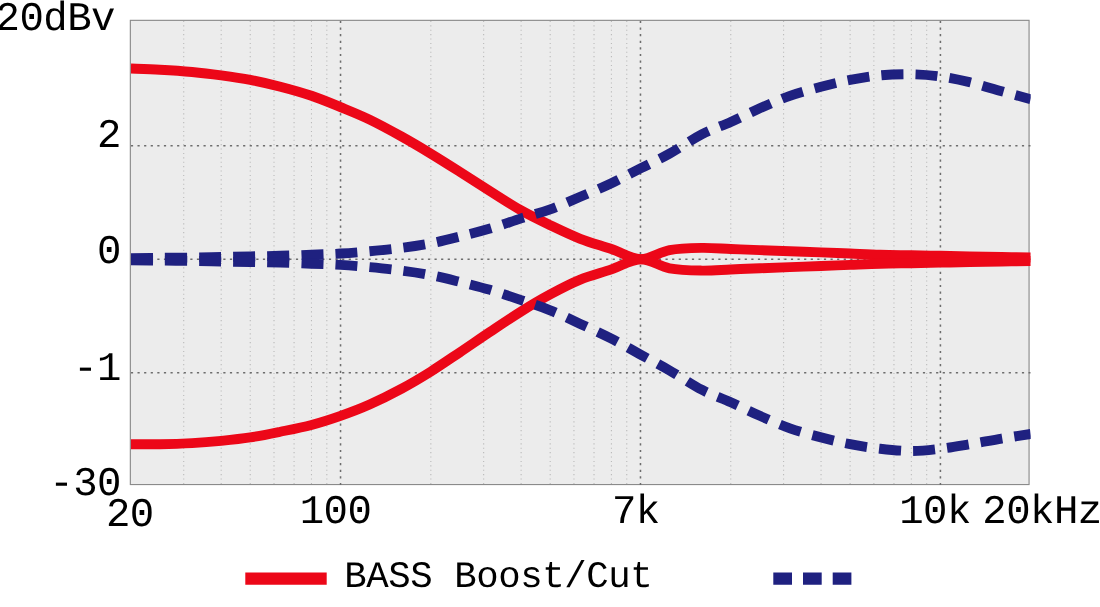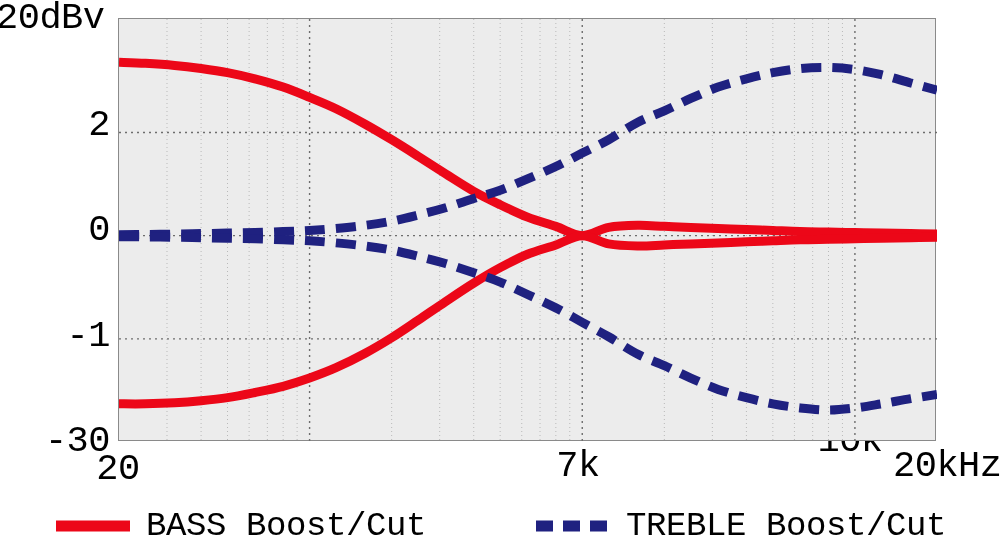--- a/index.html
+++ b/index.html
@@ -71,22 +71,23 @@
 
 <div id="root">
 
   <div class="ylabel" style="left:-4px;top:0px;width:118px;text-align:left;">20dBv</div>
   <div class="ylabel" style="left:0px;top:107px;width:110px;">2</div>
   <div class="ylabel" style="left:0px;top:212px;width:110px;">0</div>
   <div class="ylabel" style="left:0px;top:318px;width:110px;">-1</div>
   <div class="ylabel" style="left:0px;top:423px;width:110px;">-30</div>
 
   <div class="xlabel" style="left:68px;top:451px;width:100px;">20</div>
+  <div class="xlabel" style="left:255px;top:448px;width:100px;">100</div>
   <div class="xlabel" style="left:528px;top:448px;width:100px;">7k</div>
-  <div class="xlabel" style="left:800px;top:423px;width:100px;">10k</div>
+  <div class="xlabel" style="left:800px;top:448px;width:100px;">10k</div>
   <div class="xlabel" style="left:893px;top:448px;width:110px;text-align:left;">20kHz</div>
 
   <div id="plot-area">
     <svg id="plot-svg" viewBox="0 0 818 423" preserveAspectRatio="none">
         <line x1="48.01421663584905" y1="0" x2="48.01421663584905" y2="423" stroke="#b9b9b9" stroke-width="1" stroke-dasharray="1 3"></line>
         <line x1="82.0808454843789" y1="0" x2="82.0808454843789" y2="423" stroke="#b9b9b9" stroke-width="1" stroke-dasharray="1 3"></line>
         <line x1="108.50497569790889" y1="0" x2="108.50497569790889" y2="423" stroke="#b9b9b9" stroke-width="1" stroke-dasharray="1 3"></line>
         <line x1="130.09506212022794" y1="0" x2="130.09506212022794" y2="423" stroke="#b9b9b9" stroke-width="1" stroke-dasharray="1 3"></line>
         <line x1="148.34922009284185" y1="0" x2="148.34922009284185" y2="423" stroke="#b9b9b9" stroke-width="1" stroke-dasharray="1 3"></line>
         <line x1="164.1616909687577" y1="0" x2="164.1616909687577" y2="423" stroke="#b9b9b9" stroke-width="1" stroke-dasharray="1 3"></line>
@@ -124,17 +125,16 @@
     <div class="legend-item">
       <svg class="swatch" width="78" height="14" viewBox="0 0 78 14">
         <line id="sw-bass" x1="2" y1="7" x2="76" y2="7" stroke="#ec0718" stroke-width="11"></line>
       </svg>
       <span class="legend-label">BASS Boost/Cut</span>
     </div>
     <div class="legend-item">
       <svg class="swatch" width="78" height="14" viewBox="0 0 78 14">
         <line id="sw-treble" x1="2" y1="7" x2="76" y2="7" stroke="#1f2180" stroke-width="11" stroke-dasharray="17 10"></line>
       </svg>
-      <span class="legend-label">TREBLE Boost/Cut</span>
     </div>
   </div>
 
 </div>
 
 </body></html>

